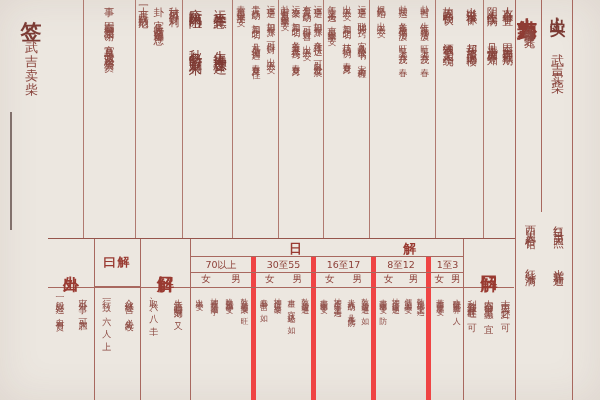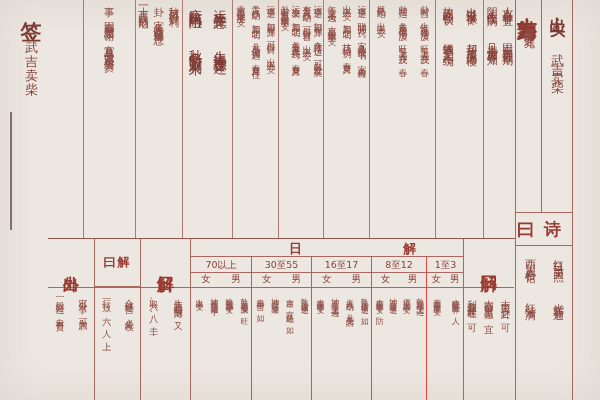--- a/index.html
+++ b/index.html
@@ -42,21 +42,21 @@
 
   
   .age-table{flex:none;width:273px;display:flex;flex-direction:column;box-sizing:border-box;border-left:1px solid #a8685f;}
   .strip{height:18px;border-bottom:1px solid #a8685f;position:relative;box-sizing:border-box;}
   .strip span{position:absolute;top:1px;font-size:13px;font-weight:bold;color:#993a31;}
   .strip .s-ri{left:36%;}
   .strip .s-jie{left:78%;}
   .age-row,.gender-row{display:flex;box-sizing:border-box;}
   .age-row{height:16px;border-bottom:1px solid #a8685f;}
   .gender-row{height:15px;border-bottom:1px solid #a8685f;}
-  .acell,.gcell,.tcell{flex:none;border-left:1px solid #ef4444;box-sizing:border-box;}
+  .acell,.gcell,.tcell{flex:none;border-left:5px solid #ef4444;box-sizing:border-box;}
   .acell:first-child,.gcell:first-child,.tcell:first-child{border-left:none;}
   .acell{font-size:9.5px;text-align:center;color:#8d4038;padding-top:2px;}
   .gcell{display:flex;justify-content:space-around;font-size:9.5px;color:#8d4038;}
   .table-body{flex:1;display:flex;overflow:hidden;}
   .tcell{display:flex;flex-direction:row-reverse;justify-content:space-around;padding-top:4px;overflow:hidden;}
   .t-txt{font-size:8px;letter-spacing:1.5px;color:#91504a;}
 
   
   .right-strip{position:absolute;left:515px;top:0;width:58px;height:400px;border-left:1px solid #a8685f;
                border-right:1px solid #a8685f;box-sizing:border-box;display:flex;flex-direction:column;}
@@ -242,20 +242,19 @@
     <div class="rs-top">
       <div class="rs-title">
         <span class="rs-title-main">出实：</span>
         <span class="rs-title-sub">武吉卖柴</span>
       </div>
       <div class="rs-verdict">
         <span class="rs-verdict-big">大吉为卦</span>
         <span class="rs-verdict-sub">久病逢医之兆</span>
       </div>
     </div>
-    <div class="rs-poemhead">曰诗</div>
     <div class="rs-poems">
       <div class="vcol poem-txt">红日当天照　　光辉遍</div>
       <div class="vcol poem-txt">西川人着馆　　红紫满</div>
     </div>
   </div>
 
 </div>
 
 </body></html>

